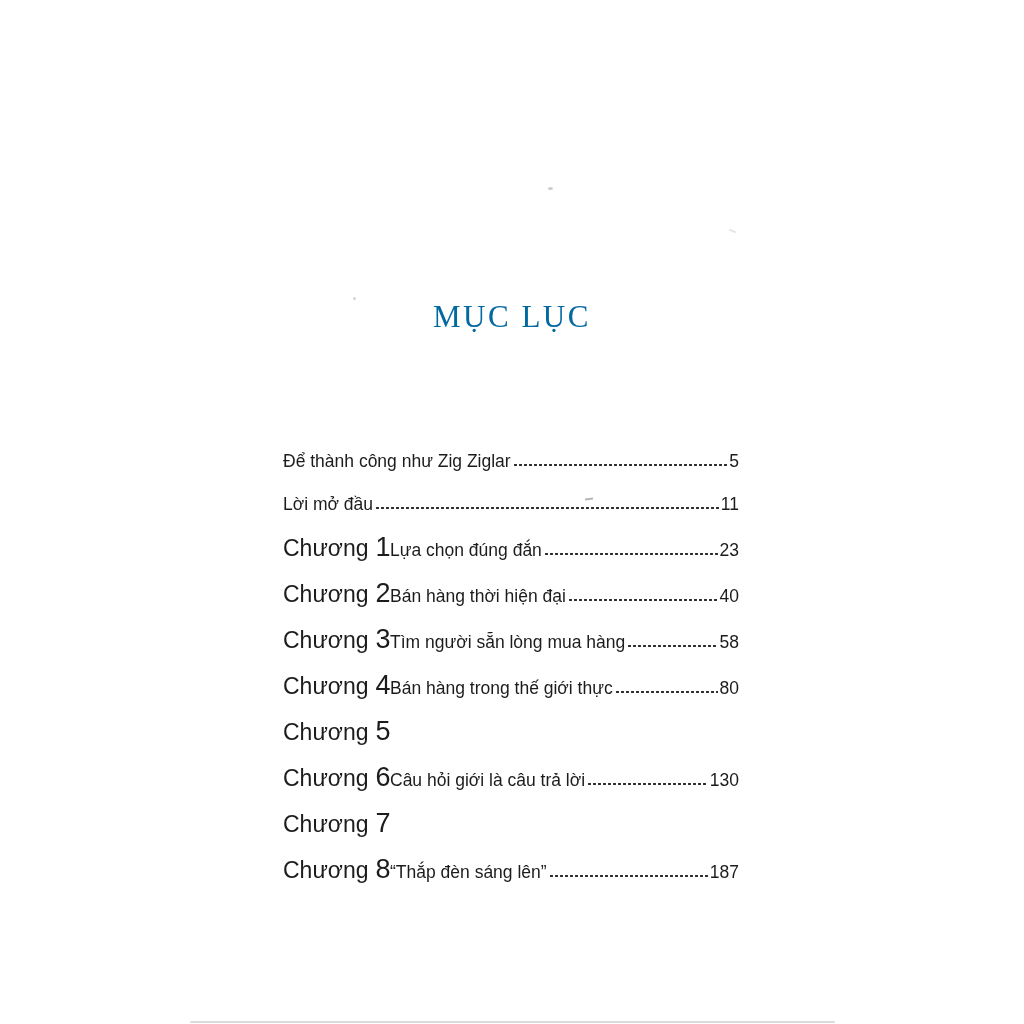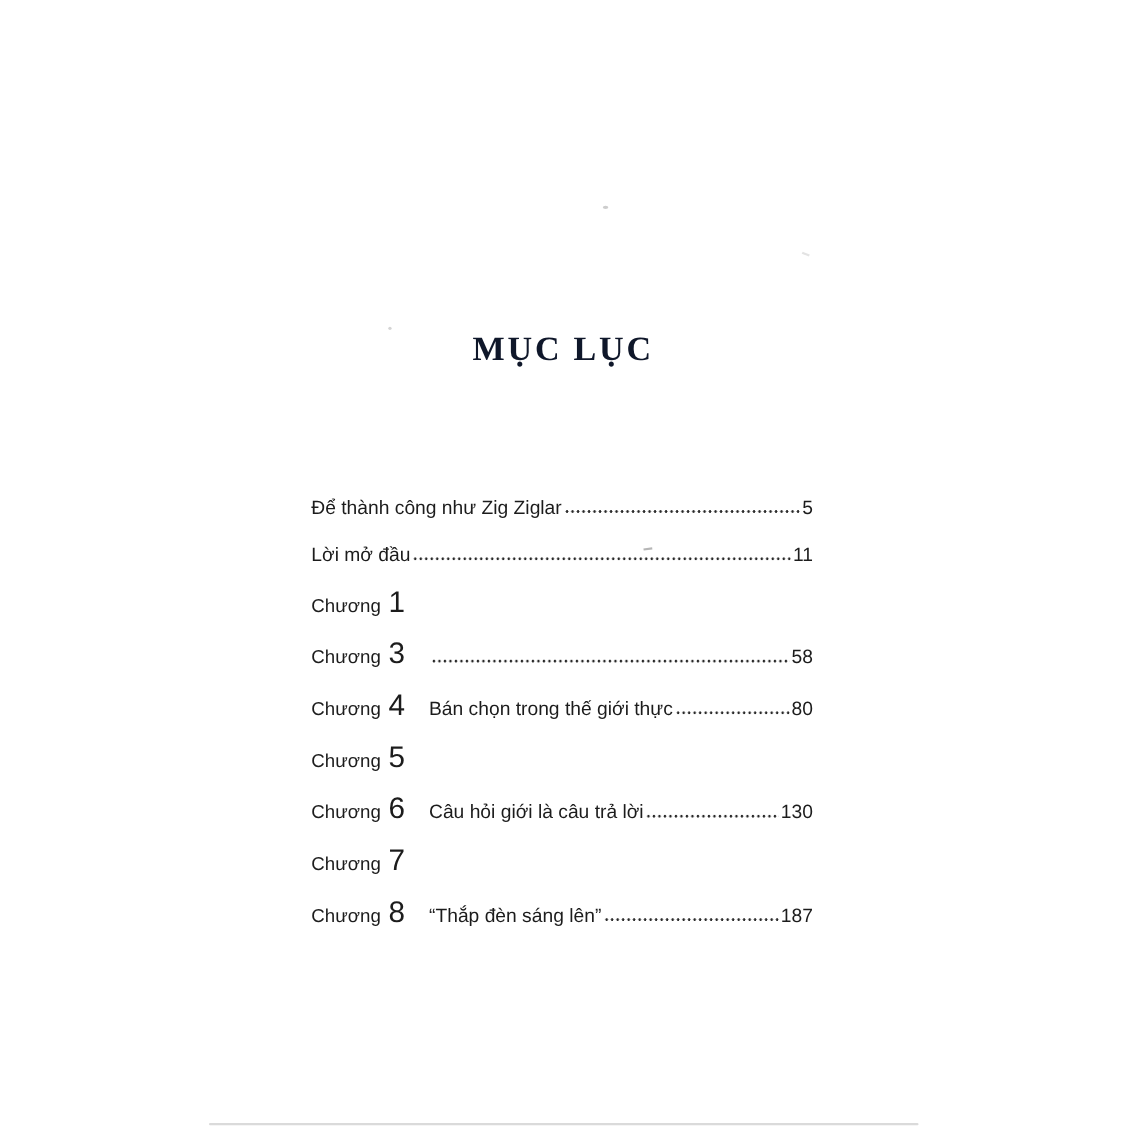--- a/index.html
+++ b/index.html
@@ -14,43 +14,43 @@
   }
   .toc-title {
     position: absolute;
     top: 299px;
     left: 0;
     width: 100%;
     text-align: center;
     margin: 0;
     font-family: "Liberation Serif", serif;
     font-size: 31px;
-    font-weight: 700;
+    font-weight: 400;
     letter-spacing: 2.5px;
-    color: #0f172a;
+    color: #0369a1;
   }
   .toc {
     position: absolute;
     left: 283px;
     top: 451px;
     width: 456px;
     font-size: 17.5px;
     line-height: 20px;
   }
   .row {
     display: flex;
     align-items: baseline;
     margin-bottom: 23px;
   }
   .chap {
     flex: none;
     width: 107px;
     white-space: nowrap;
   }
-  .chap-word { font-size: 17px; }
+  .chap-word { font-size: 23px; }
   .chap-num {
     font-size: 27px;
     line-height: 20px;
     margin-left: 7px;
     font-weight: 400;
   }
   .titles { flex: 1; min-width: 0; }
   .title-line { line-height: 20px; }
   .title-line + .title-line { margin-top: 9px; }
   .line-last { display: flex; align-items: baseline; }
@@ -97,39 +97,59 @@
             <span class="t">Lời mở đầu</span>
             <span class="leader"></span>
             <span class="pg">11</span>
           </div>
         </span>
   </div>
       <div class="row">
     <span class="chap">
       <span class="chap-word">Chương</span><span class="chap-num">1</span>
     </span>
+    <span class="titles">
+          <div class="title-line line-last">
+            <span class="t">Lựa chọn đúng đắn</span>
+            <span class="leader"></span>
+            <span class="pg">23</span>
+          </div>
+        </span>
+  </div>
+      <div class="row">
+    <span class="chap">
+      <span class="chap-word">Chương</span><span class="chap-num">2</span>
+    </span>
+    <span class="titles">
+          <div class="title-line line-last">
+            <span class="t">Bán hàng thời hiện đại</span>
+            <span class="leader"></span>
+            <span class="pg">40</span>
+          </div>
+        </span>
   </div>
       <div class="row">
     <span class="chap">
       <span class="chap-word">Chương</span><span class="chap-num">3</span>
     </span>
     <span class="titles">
           <div class="title-line line-last">
+            <span class="t">Tìm người sẵn lòng mua hàng</span>
             <span class="leader"></span>
             <span class="pg">58</span>
           </div>
         </span>
   </div>
       <div class="row">
     <span class="chap">
       <span class="chap-word">Chương</span><span class="chap-num">4</span>
     </span>
     <span class="titles">
           <div class="title-line line-last">
-            <span class="t">Bán chọn trong thế giới thực</span>
+            <span class="t">Bán hàng trong thế giới thực</span>
             <span class="leader"></span>
             <span class="pg">80</span>
           </div>
         </span>
   </div>
       <div class="row">
     <span class="chap">
       <span class="chap-word">Chương</span><span class="chap-num">5</span>
     </span>
     <span class="titles">

